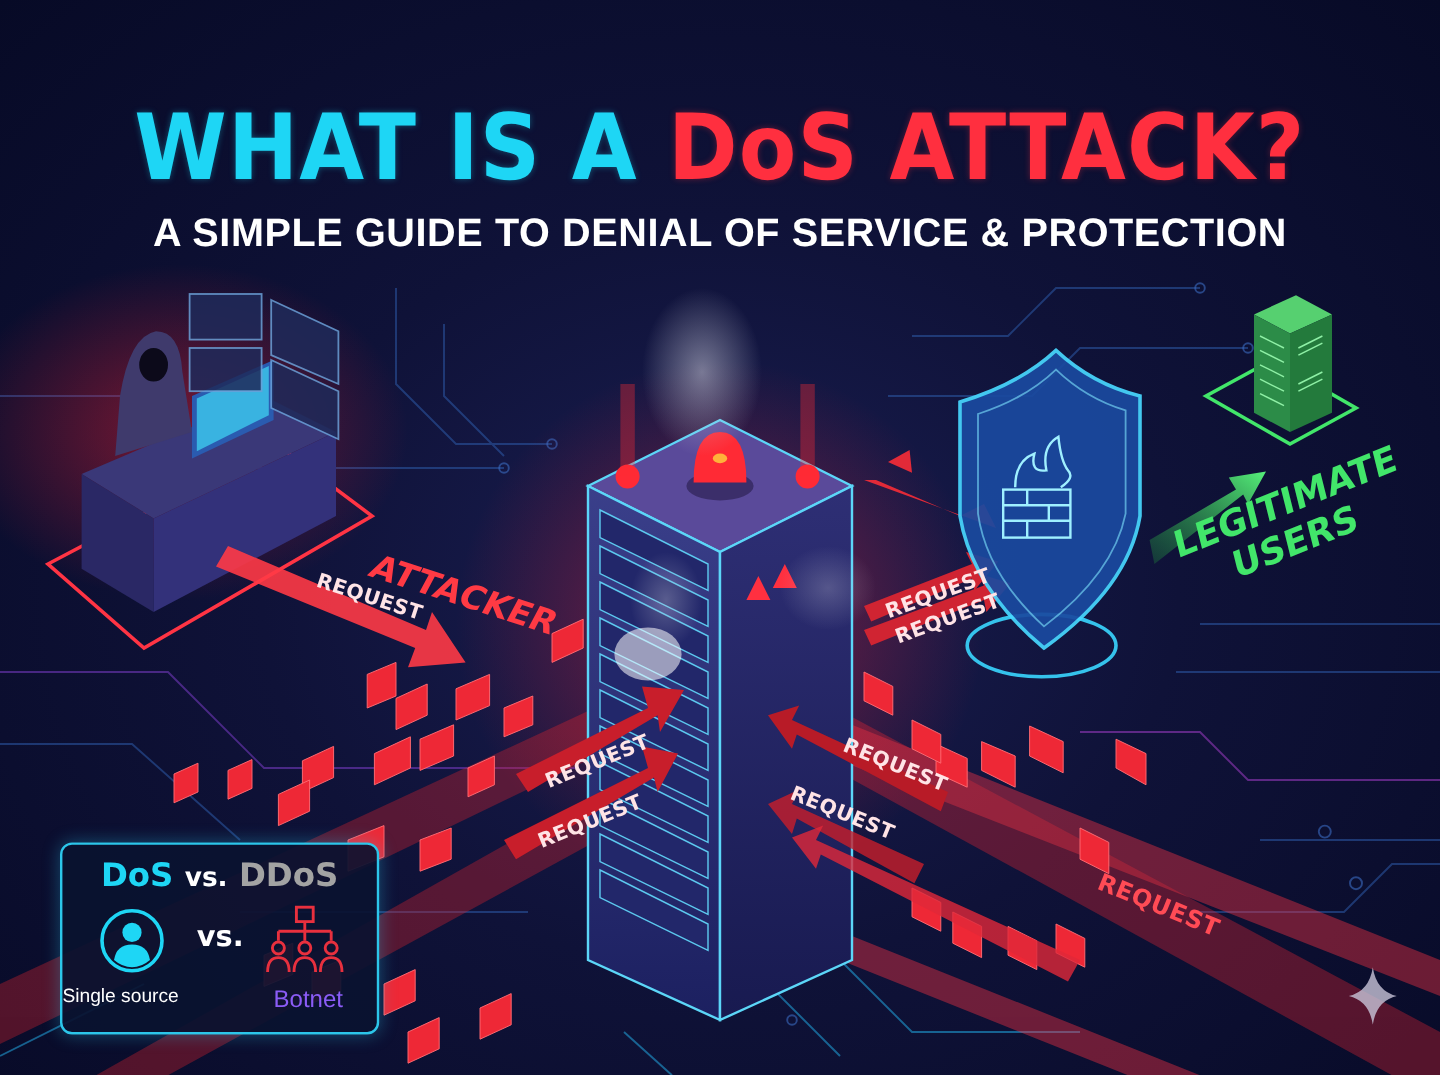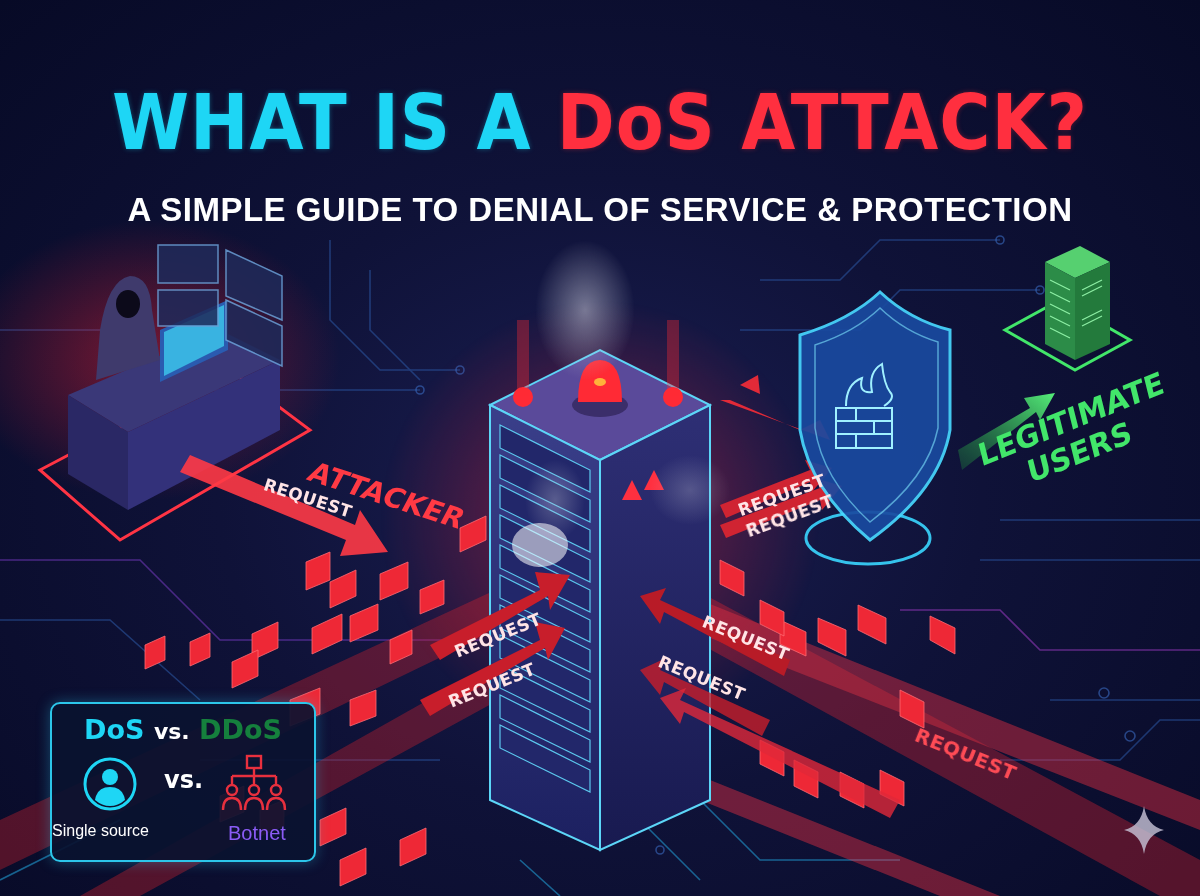--- a/index.html
+++ b/index.html
@@ -13,21 +13,21 @@
   .title {
     position: absolute; left: 0; top: 85px; width: 1200px; text-align: center;
     font-family: "DejaVu Sans", sans-serif; font-weight: bold; font-size: 76px;
     letter-spacing: 1px; line-height: 1; transform: scaleX(0.92);
   }
   .title .cyan { color: #1ed6f5; text-shadow: 0 0 6px rgba(30,214,245,0.35); }
   .title .red { color: #ff2f3f; text-shadow: 0 0 6px rgba(255,47,63,0.35); }
   .subtitle {
     position: absolute; left: 0; top: 175px; width: 1200px; text-align: center;
     font-family: "Liberation Sans", sans-serif; font-weight: bold; font-size: 33px;
-    color: #ffffff; letter-spacing: 0.5px; margin-top: 16px;
+    color: #ffffff; letter-spacing: 0.5px;
   }
 
   .label-attacker {
     position: absolute; left: 318px; top: 456px; color: #ff3a44;
     font-family: "DejaVu Sans", sans-serif; font-weight: bold; font-size: 28px;
     transform: rotate(18deg) skewX(-10deg); transform-origin: left top;
   }
   .label-legit {
     position: absolute; left: 975px; top: 440px; color: #42e66a;
     font-family: "DejaVu Sans", sans-serif; font-weight: bold; font-size: 30px;
@@ -44,21 +44,21 @@
     position: absolute; left: 50px; top: 702px; width: 262px; height: 156px;
     border: 2.5px solid #2cc6ea; border-radius: 10px; background: rgba(10,18,48,0.92);
     box-shadow: 0 0 14px rgba(44,198,234,0.35);
   }
   .compare-title {
     position: absolute; left: 0; top: 10px; width: 100%; text-align: center;
     font-family: "DejaVu Sans", sans-serif; font-weight: bold; font-size: 27px;
   }
   .compare-title .c1 { color: #1ed6f5; }
   .compare-title .c2 { color: #ffffff; font-size: 22px; }
-  .compare-title .c3 { color: #15803d; margin-top: 40px; }
+  .compare-title .c3 { color: #a3a3a3; margin-top: 40px; }
   .compare-vs {
     position: absolute; left: 112px; top: 62px; color: #fff;
     font-family: "DejaVu Sans", sans-serif; font-weight: bold; font-size: 24px;
   }
   .icon-single { position: absolute; left: 30px; top: 52px; width: 56px; height: 56px; }
   .icon-botnet { position: absolute; left: 168px; top: 50px; width: 68px; height: 62px; }
   .cap-single { position: absolute; left: 0; top: 118px; color: #fff; font-size: 16px; }
   .cap-botnet { position: absolute; left: 176px; top: 118px; color: #8b5cf6; font-size: 20px; }
 
   .sparkle { position: absolute; left: 1124px; top: 806px; width: 40px; height: 48px; }

